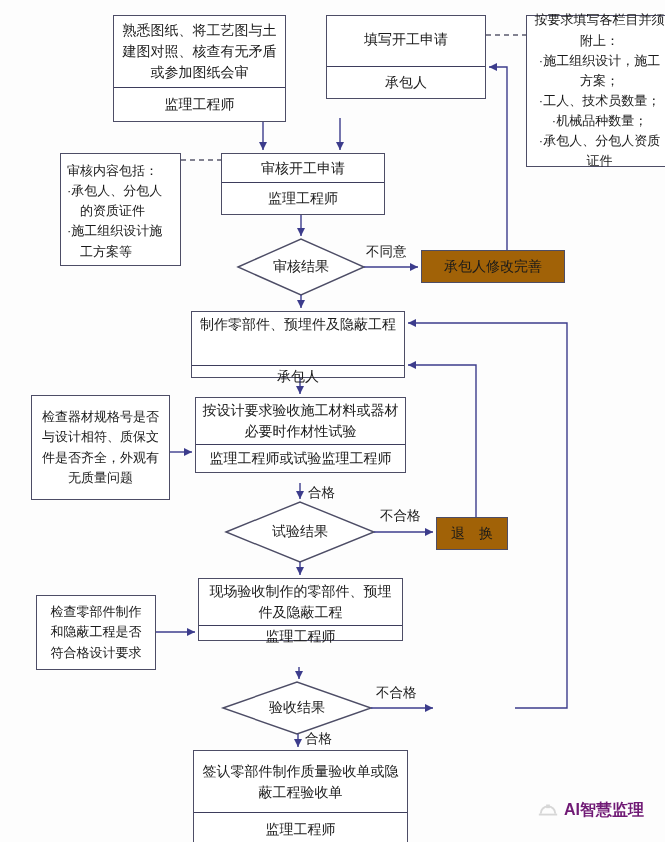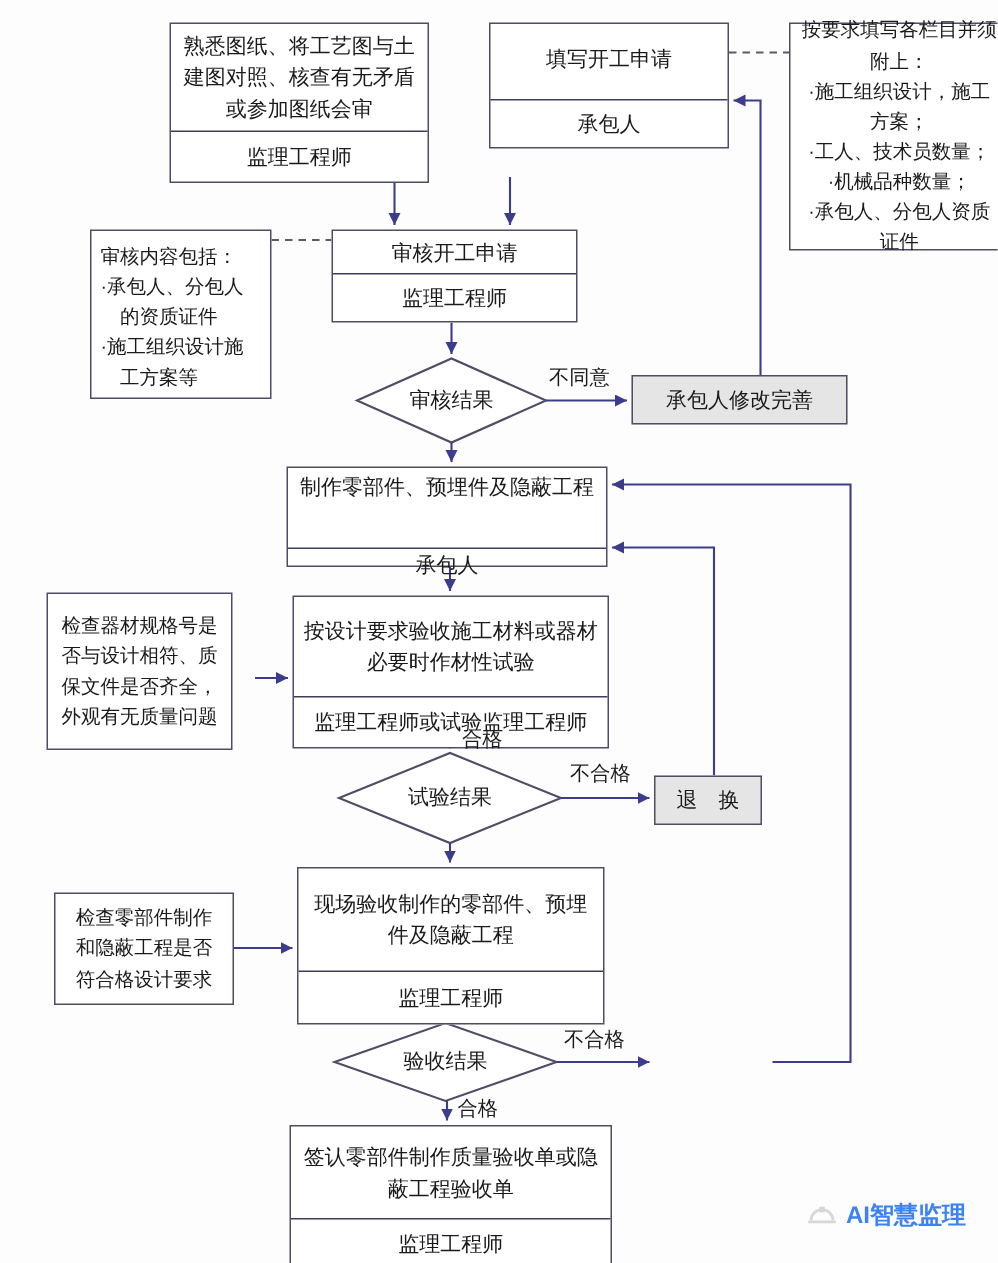--- a/index.html
+++ b/index.html
@@ -13,37 +13,37 @@
   .node{
     position:absolute;background:#ffffff;border:1.5px solid #4d4d66;
     box-sizing:border-box;display:flex;flex-direction:column;
     font-size:14px;line-height:1.5;z-index:2;
   }
   .node .main{flex:1;display:flex;align-items:center;justify-content:center;text-align:center;padding:2px 4px;}
   .node .main.top{align-items:flex-start;padding-top:13px;}
   .node .main.cols{flex-direction:column;}
   .node .role{border-top:1.5px solid #3d3d5c;display:flex;align-items:center;justify-content:center;text-align:center;}
   .plain{
-    position:absolute;background:#e5e5e5;border:1.5px solid #4d4d66;box-sizing:border-box;
+    position:absolute;background:#a16207;border:1.5px solid #4d4d66;box-sizing:border-box;
     display:flex;align-items:center;justify-content:center;text-align:left;
     font-size:14px;z-index:2;
   }
   .note{
     position:absolute;background:#ffffff;border:1.5px solid #4d4d66;box-sizing:border-box;
     font-size:13px;line-height:1.55;padding:7px 6px;z-index:2;
   }
   .note .hang{padding-left:1em;text-indent:-1em;}
   .note.centered{text-align:center;display:flex;flex-direction:column;justify-content:center;}
   .diamond-label{
     position:absolute;transform:translate(-50%,-50%);font-size:14px;z-index:3;white-space:nowrap;
   }
   .edge-label{position:absolute;font-size:13.5px;z-index:3;white-space:nowrap;}
   #watermark{
     position:absolute;left:519px;top:799px;display:flex;align-items:center;gap:5px;
-    color:#3b82f6;font-size:16px;font-weight:bold;z-index:3;
+    color:#701a75;font-size:16px;font-weight:bold;z-index:3;
     text-shadow:0 1px 0 #ffffff;
   }
 </style>
 </head>
 <body>
 
 <div id="stage">
 
   <svg class="layer" width="665" height="842" viewBox="0 0 665 842">
     <defs>
@@ -117,35 +117,35 @@
   <div class="diamond-label" style="left:282px;top:532px;">试验结果</div>
   <div class="diamond-label" style="left:279px;top:708px;">验收结果</div>
 
   <div class="plain" style="left:403px;top:250px;width:144px;height:33px;">承包人修改完善</div>
 
   <div class="node" style="left:173px;top:311px;width:214px;height:67px;gap:28px;">
     <div class="main">制作零部件、预埋件及隐蔽工程</div>
     <div class="role" style="height:33px;">承包人</div>
   </div>
 
-  <div class="note centered" style="left:13px;top:395px;width:124px;height:105px;padding:6px 8px;">检查器材规格号是否与设计相符、质保文件是否齐全，外观有无质量问题</div>
+  <div class="note centered" style="left:13px;top:395px;width:139px;height:105px;padding:6px 8px;">检查器材规格号是否与设计相符、质保文件是否齐全，外观有无质量问题</div>
 
-  <div class="node" style="left:177px;top:397px;width:211px;height:102px;">
+  <div class="node" style="left:177px;top:397px;width:211px;height:76px;">
     <div class="main cols">
       <div>按设计要求验收施工材料或器材</div>
       <div>必要时作材性试验</div>
     </div>
     <div class="role" style="height:33px;">监理工程师或试验监理工程师</div>
   </div>
 
   <div class="plain" style="left:418px;top:517px;width:72px;height:33px;">退　换</div>
 
   <div class="note centered" style="left:18px;top:595px;width:120px;height:75px;padding:4px 9px;">检查零部件制作和隐蔽工程是否符合格设计要求</div>
 
-  <div class="node" style="left:180px;top:578px;width:205px;height:105px;">
+  <div class="node" style="left:180px;top:578px;width:205px;height:63px;">
     <div class="main">现场验收制作的零部件、预埋件及隐蔽工程</div>
     <div class="role" style="height:34px;">监理工程师</div>
   </div>
 
 
   <div class="node" style="left:175px;top:750px;width:215px;height:96px;">
     <div class="main">签认零部件制作质量验收单或隐蔽工程验收单</div>
     <div class="role" style="height:32px;">监理工程师</div>
   </div>
 

